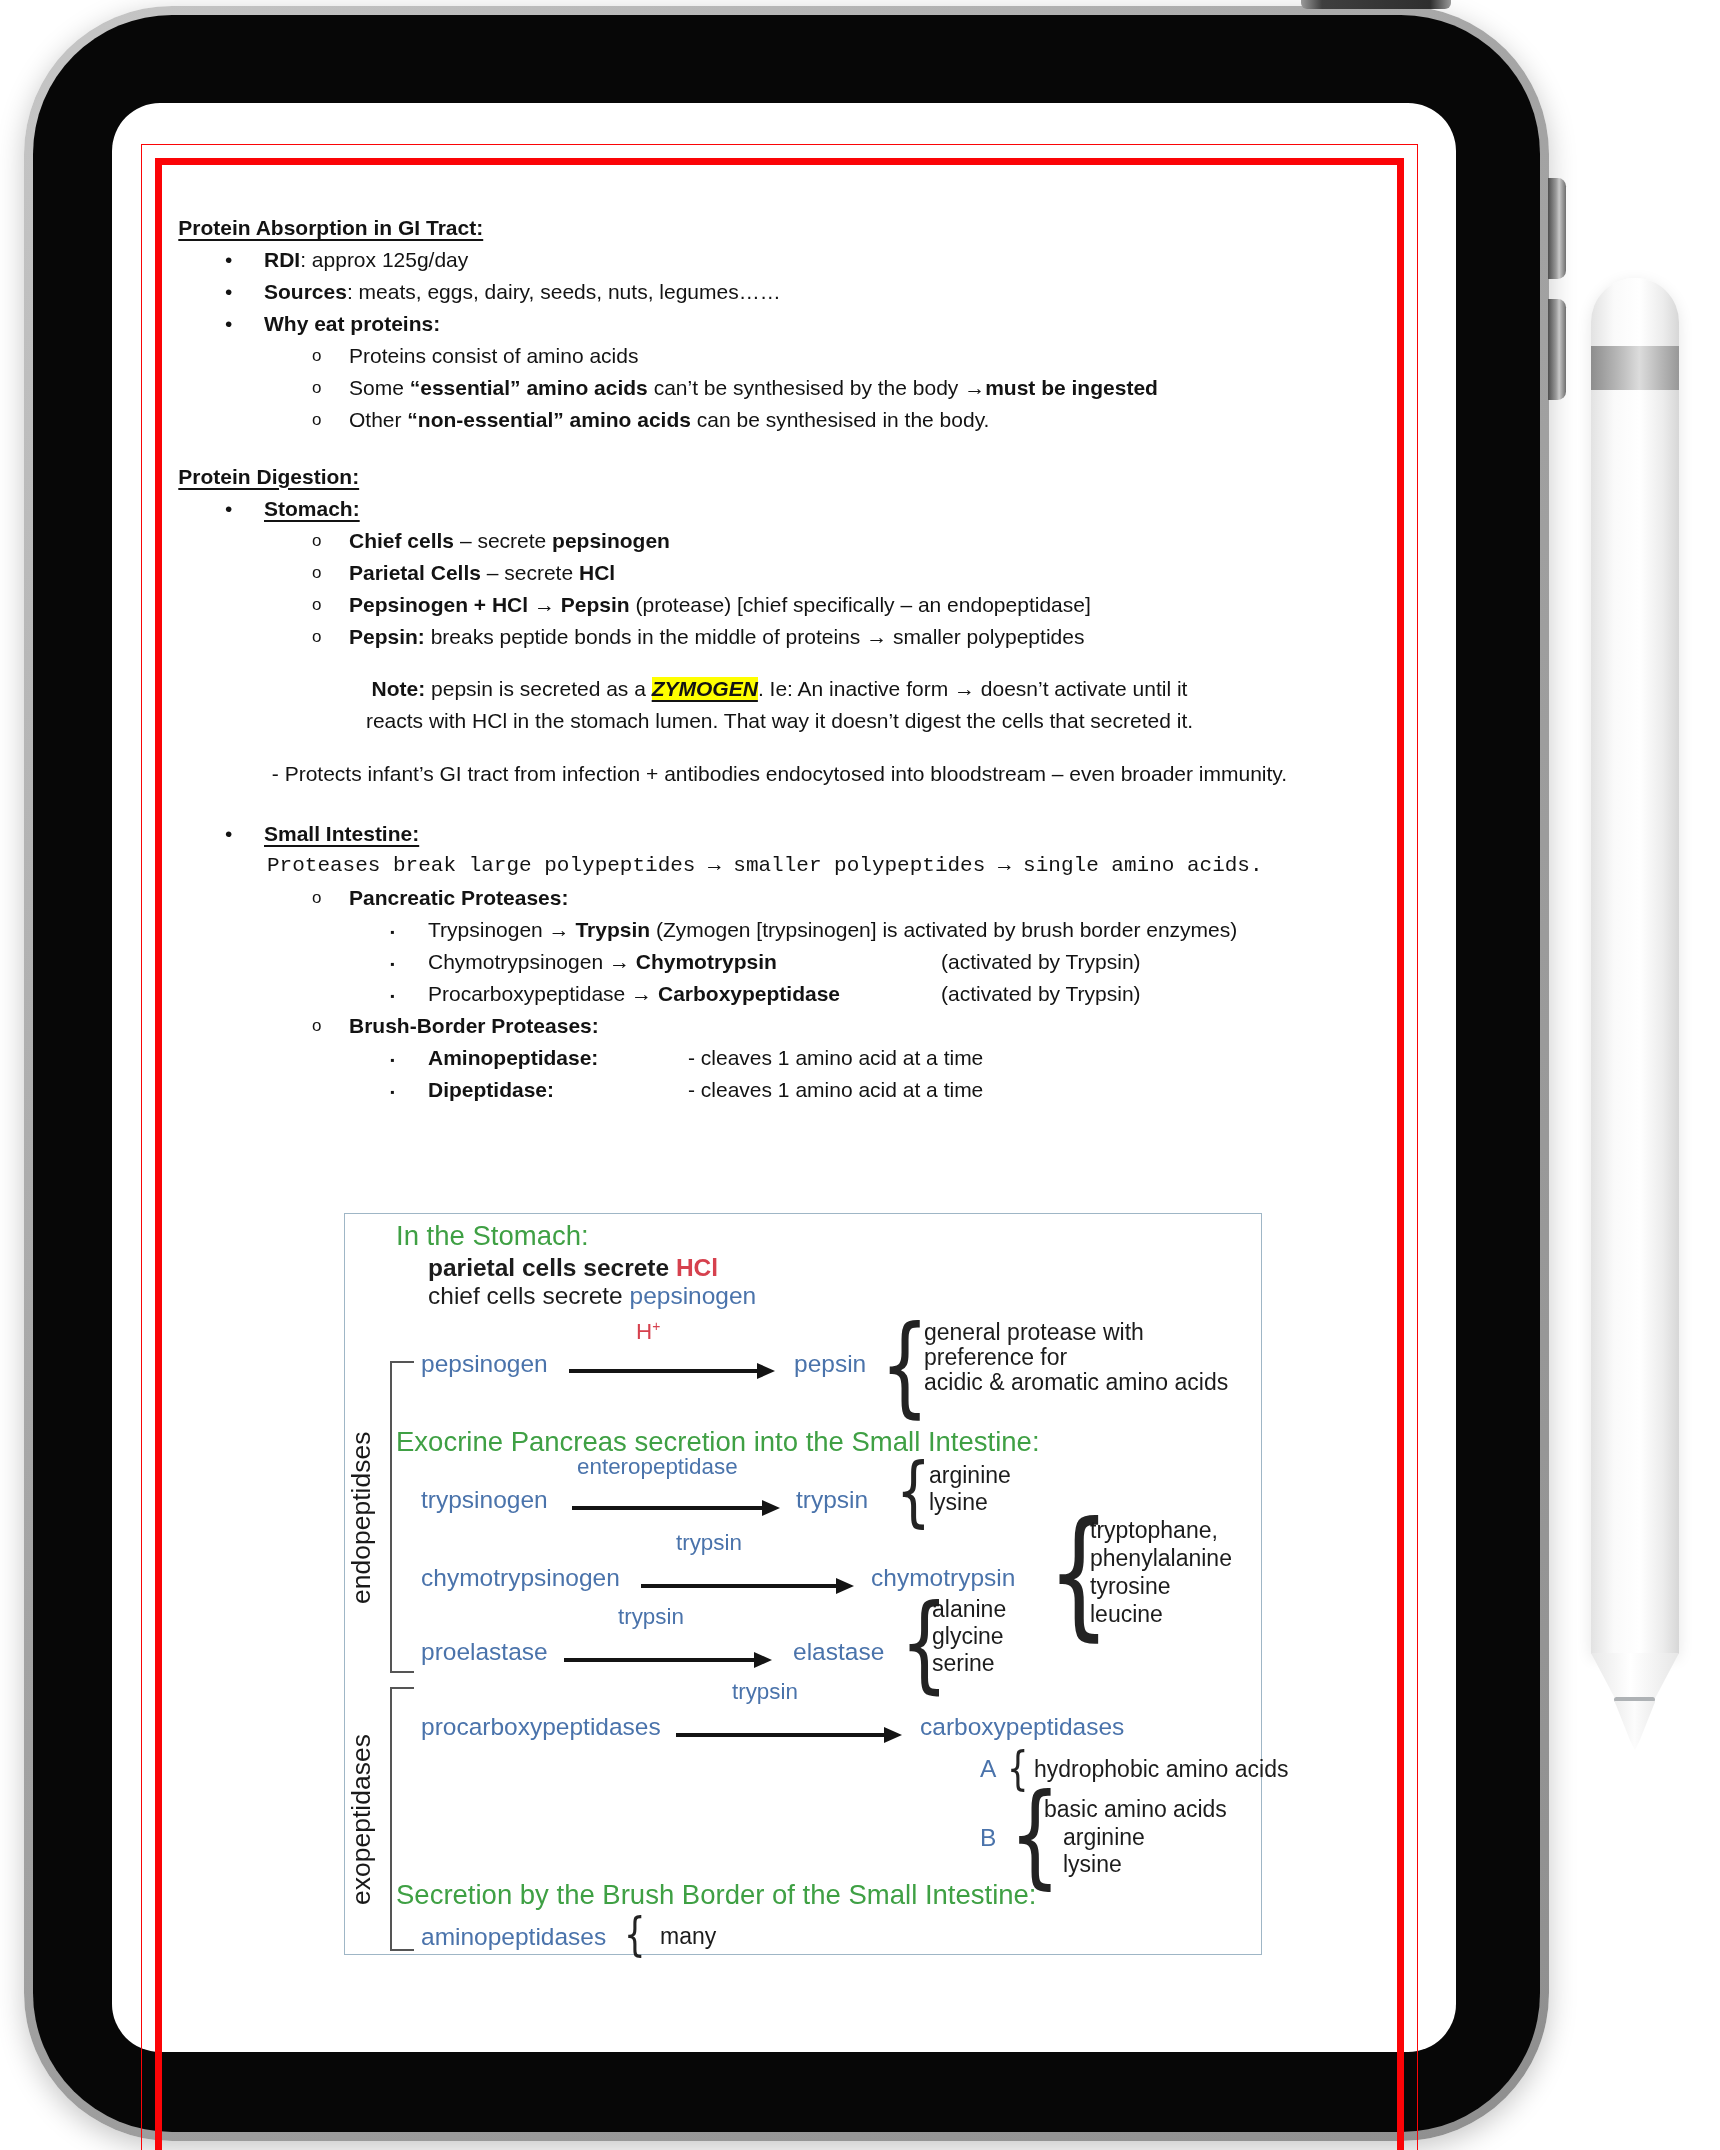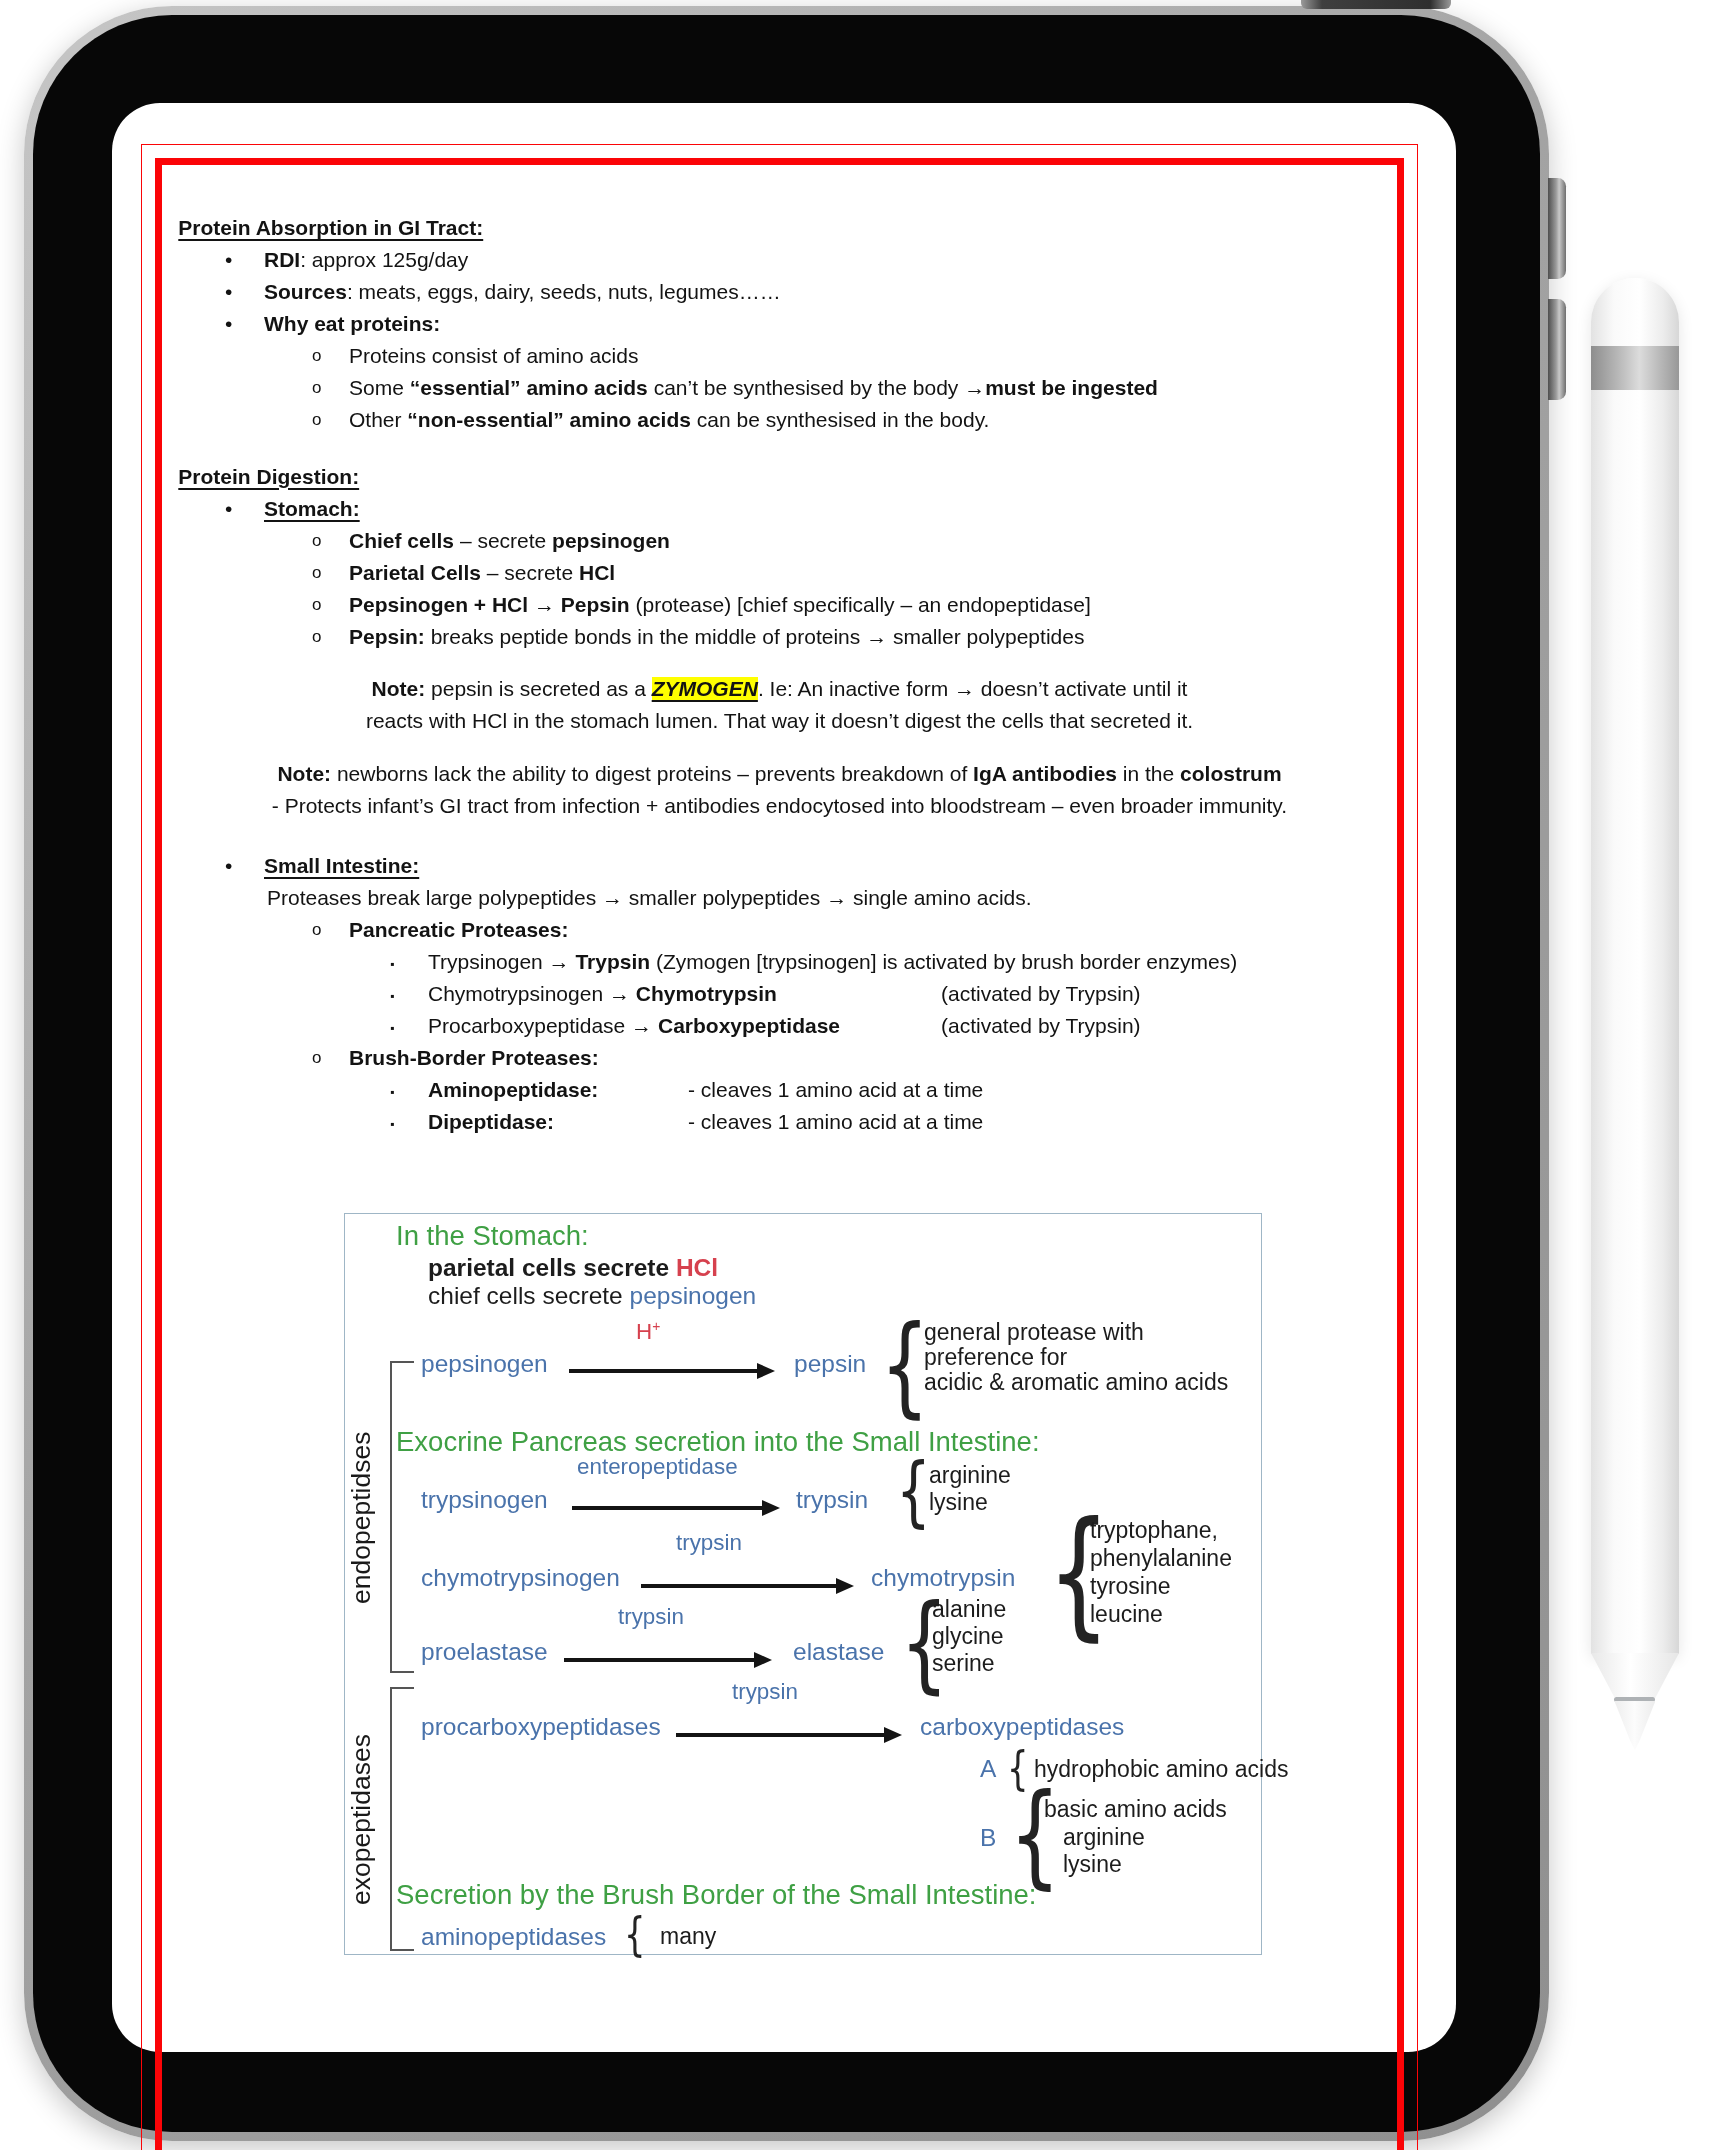--- a/index.html
+++ b/index.html
@@ -75,21 +75,21 @@
   }
   .line{position:relative;line-height:32px;white-space:nowrap;}
   .line .b{font-weight:bold;}
   .line .u{text-decoration:underline;text-decoration-thickness:2px;text-underline-offset:3.6px;}
   .line .i{font-style:italic;}
   .line .hl{background:var(--hl,#ffff00);}
   .l-h1{padding-left:16.3px;}
   .l-b1{padding-left:102px;}
   .l-b2{padding-left:187px;}
   .l-b3{padding-left:266px;}
-  .l-p1{padding-left:105px;}
+  .l-p1{padding-left:105px;font-family:Liberation Mono, monospace;}
   .l-center{text-align:center;padding:0 23.4px;}
   .m{position:absolute;color:#131313;}
   .m-b1{left:63px;}
   .m-b2{left:150px;font-size:17px;}
   .m-b3{left:228px;font-size:12.2px;top:1.5px;}
   .pos{position:absolute;}
   
   .dbox{
     position:absolute;left:182px;top:1048px;width:918px;height:742px;
     border:1.5px solid #9fb6c6;background:#ffffff;box-sizing:border-box;
@@ -138,21 +138,20 @@
             <div class="line l-h1"><span class="b u">Protein Digestion:</span></div>
             <div class="line l-b1"><span class="m m-b1">•</span><span class="b u">Stomach:</span></div>
             <div class="line l-b2"><span class="m m-b2">o</span><span class="b">Chief cells</span><span> – secrete </span><span class="b">pepsinogen</span></div>
             <div class="line l-b2"><span class="m m-b2">o</span><span class="b">Parietal Cells</span><span> – secrete </span><span class="b">HCl</span></div>
             <div class="line l-b2"><span class="m m-b2">o</span><span class="b">Pepsinogen + HCl → Pepsin</span><span>  (protease) [chief specifically – an endopeptidase]</span></div>
             <div class="line l-b2"><span class="m m-b2">o</span><span class="b">Pepsin:</span><span> breaks peptide bonds in the middle of proteins → smaller polypeptides</span></div>
             <div style="height: 20.4px;"></div>
             <div class="line l-center"><span class="b">Note:</span><span> pepsin is secreted as a </span><span class="b u i hl">ZYMOGEN</span><span>. Ie: An inactive form → doesn’t activate until it</span></div>
             <div class="line l-center"><span>reacts with HCl in the stomach lumen. That way it doesn’t digest the cells that secreted it.</span></div>
             <div style="height: 21px;"></div>
-            <div class="line l-center"><span class="b">Note:</span><span> newborns lack the ability to digest proteins – prevents breakdown of </span><span class="b">IgA antibodies</span><span> in the </span><span class="b">colostrum</span></div>
             <div class="line l-center"><span>- Protects infant’s GI tract from infection + antibodies endocytosed into bloodstream – even broader immunity.</span></div>
             <div style="height: 28.5px;"></div>
             <div class="line l-b1"><span class="m m-b1">•</span><span class="b u">Small Intestine:</span></div>
             <div class="line l-p1"><span>Proteases break large polypeptides → smaller polypeptides → single amino acids.</span></div>
             <div class="line l-b2"><span class="m m-b2">o</span><span class="b">Pancreatic Proteases:</span></div>
             <div class="line l-b3"><span class="m m-b3">▪</span><span>Trypsinogen → </span><span class="b">Trypsin</span><span> (Zymogen [trypsinogen] is activated by brush border enzymes)</span></div>
             <div class="line l-b3"><span class="m m-b3">▪</span><span>Chymotrypsinogen → </span><span class="b">Chymotrypsin</span><span class="pos" style="left: 779px;">(activated by Trypsin)</span></div>
             <div class="line l-b3"><span class="m m-b3">▪</span><span>Procarboxypeptidase → </span><span class="b">Carboxypeptidase</span><span class="pos" style="left: 779px;">(activated by Trypsin)</span></div>
             <div class="line l-b2"><span class="m m-b2">o</span><span class="b">Brush-Border Proteases:</span></div>
             <div class="line l-b3"><span class="m m-b3">▪</span><span class="b">Aminopeptidase:</span><span class="pos" style="left: 526px;">- cleaves 1 amino acid at a time</span></div>

